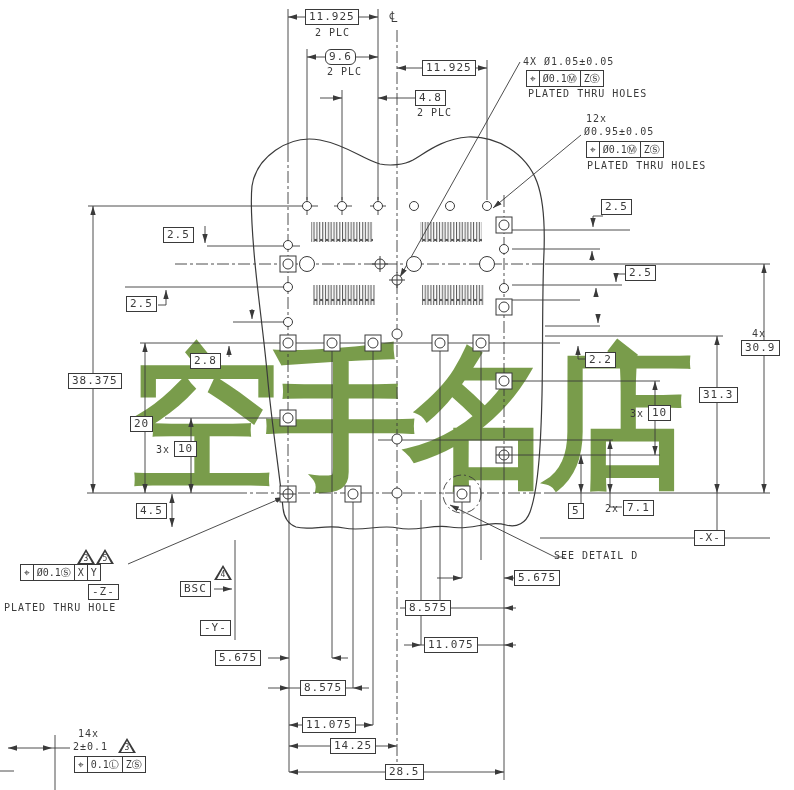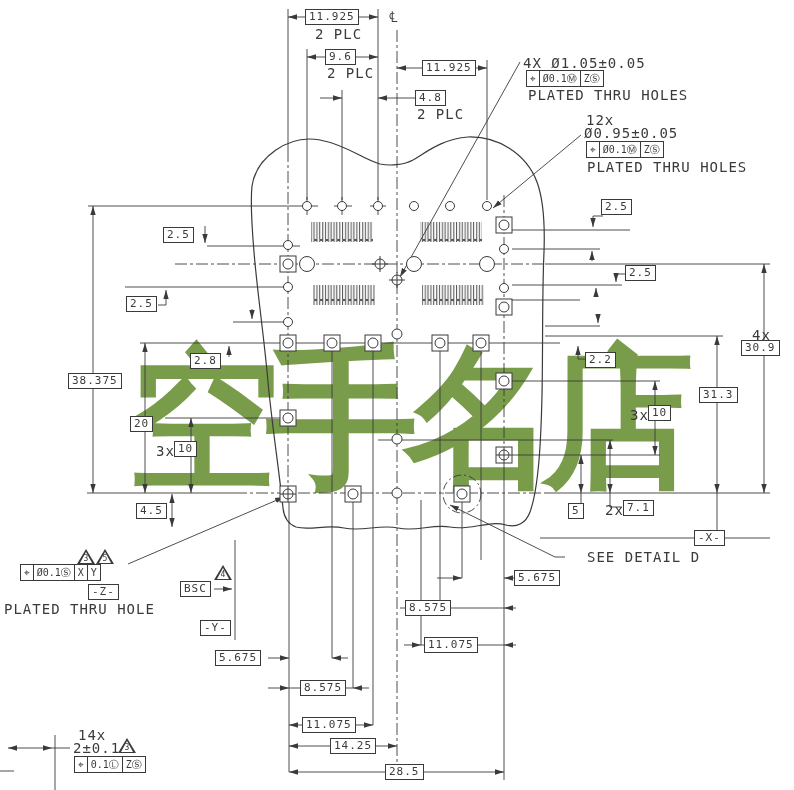--- a/index.html
+++ b/index.html
@@ -2,21 +2,21 @@
 <html><head>
 <meta charset="utf-8">
 <style>
   html,body{margin:0;padding:0;background:#fff;}
   #stage{position:relative;width:794px;height:790px;background:#ffffff;overflow:hidden;
          font-family:"DejaVu Sans Mono","Liberation Mono",monospace;color:#3a3a3a;}
   #wm{position:absolute;left:128px;top:318px;font-size:152px;font-weight:bold;
       letter-spacing:-14px;color:#4d7c0f;opacity:.75;z-index:0;white-space:nowrap;
       font-family:"DejaVu Sans",sans-serif;}
   svg{position:absolute;left:0;top:0;z-index:1;}
-  .lab{position:absolute;z-index:2;white-space:nowrap;font-size:14px;letter-spacing:1px;line-height:1.1;}
+  .lab{position:absolute;z-index:2;white-space:nowrap;font-size:10px;letter-spacing:1px;line-height:1.1;}
   .db{position:absolute;z-index:2;white-space:nowrap;font-size:11px;letter-spacing:1px;
       border:1.3px solid #3a3a3a;background:#fff;padding:0 3px;height:14px;line-height:14px;}
   .fcf{position:absolute;z-index:2;display:inline-flex;border:1.3px solid #3a3a3a;background:#fff;height:15px;}
   .fcf span{display:block;font-size:10px;letter-spacing:0;line-height:15px;padding:0 3px;border-right:1.3px solid #3a3a3a;}
   .fcf span:last-child{border-right:none;}
   .tri{position:absolute;z-index:3;width:18px;height:15px;}
   .tri::before{content:"";position:absolute;left:0;bottom:0;width:0;height:0;
       border-left:9px solid transparent;border-right:9px solid transparent;border-bottom:15px solid #3a3a3a;}
   .tri::after{content:"";position:absolute;left:2.5px;bottom:1.5px;width:0;height:0;
       border-left:6.5px solid transparent;border-right:6.5px solid transparent;border-bottom:11px solid #fff;}
@@ -262,21 +262,21 @@
         <circle cx="504" cy="288" r="4.5"></circle>
       <circle cx="397" cy="334" r="5"></circle>
         <circle cx="397" cy="439" r="5"></circle>
         <circle cx="397" cy="493" r="5"></circle>
     </g>
   </svg>
 
   <div class="db" style="left:305px;top:9px;">11.925</div>
   <div class="lab" style="left:315px;top:27px;">2 PLC</div>
   <div class="lab cline" style="left:389px;top:9px;">℄</div>
-  <div class="db" style="left:325px;top:49px;">9.6</div>
+  <div class="db" style="left:325px;top:49px;border-radius:6px;">9.6</div>
   <div class="lab" style="left:327px;top:66px;">2 PLC</div>
   <div class="db" style="left:422px;top:60px;">11.925</div>
   <div class="db" style="left:415px;top:90px;">4.8</div>
   <div class="lab" style="left:417px;top:107px;">2 PLC</div>
 
   <div class="lab" style="left:523px;top:56px;">4X Ø1.05±0.05</div>
   <div class="fcf" style="left:526px;top:70px;">
     <span>⌖</span>
     <span>Ø0.1Ⓜ</span>
     <span>ZⓈ</span>
@@ -321,21 +321,21 @@
   <div class="db" style="left:300px;top:680px;">8.575</div>
   <div class="db" style="left:302px;top:717px;">11.075</div>
   <div class="db" style="left:330px;top:738px;">14.25</div>
   <div class="db" style="left:385px;top:764px;">28.5</div>
 
   <div class="db" style="left:180px;top:581px;">BSC</div>
   <div class="tri" style="left:214px;top:565px;">
       <b>4</b>
     </div>
   <div class="db" style="left:200px;top:620px;">-Y-</div>
-  <div class="lab" style="left:587px;top:550px;">SEE DETAIL  D</div>
+  <div class="lab" style="left:554px;top:550px;">SEE DETAIL  D</div>
 
   <div class="tri" style="left:77px;top:549px;">
       <b>3</b>
     </div>
   <div class="tri" style="left:96px;top:549px;">
       <b>5</b>
     </div>
   <div class="fcf" style="left:20px;top:564px;">
     <span>⌖</span>
     <span>Ø0.1Ⓢ</span>

